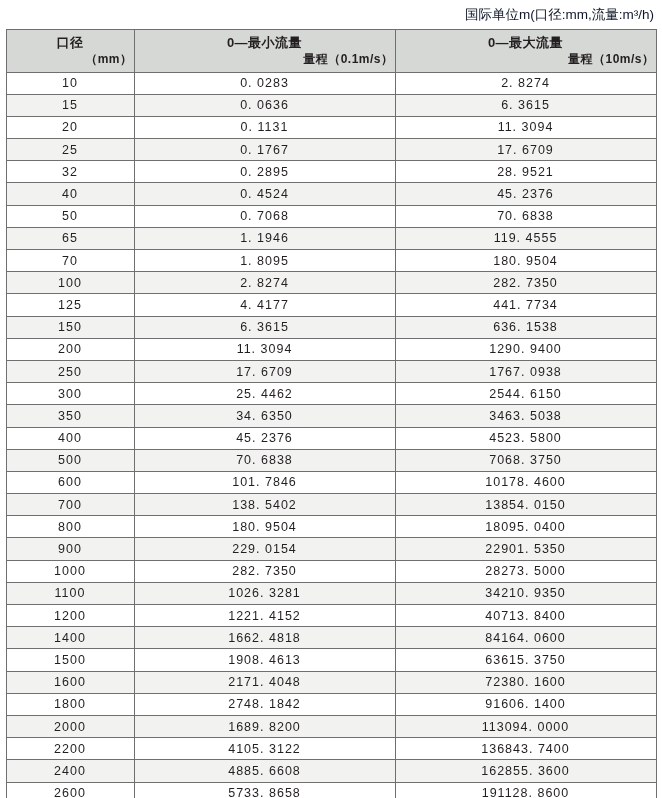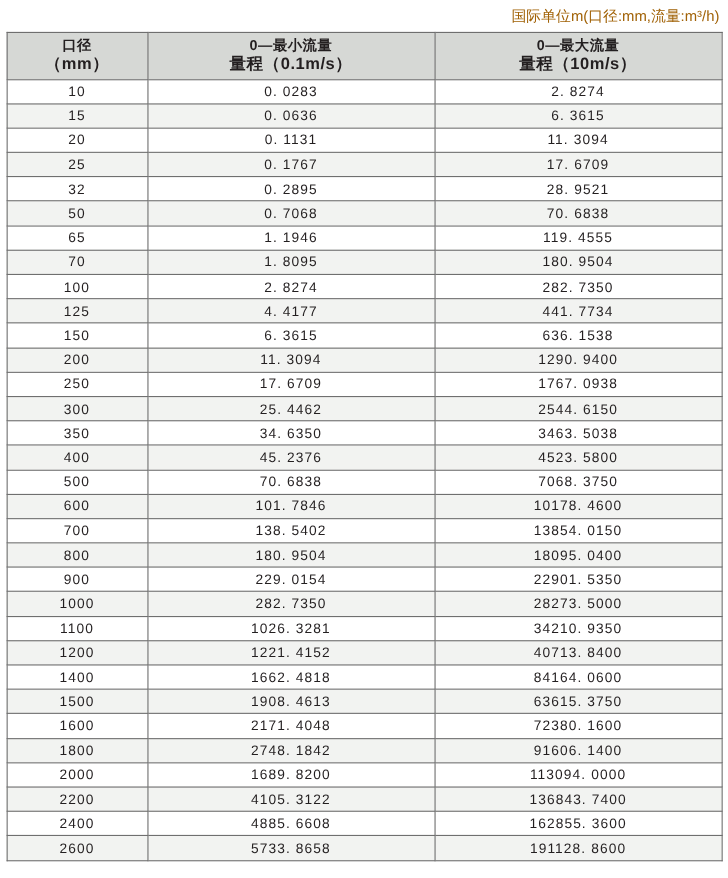--- a/index.html
+++ b/index.html
@@ -17,21 +17,21 @@
     position: relative;
     width: 662px;
     height: 798px;
     box-sizing: border-box;
   }
   .caption {
     text-align: right;
     font-size: 13.5px;
     line-height: 1;
     padding: 8px 8px 7px 0;
-    color: #a16207;
+    color: #0f172a;
     letter-spacing: 0px;
   }
   table.flow-table {
     border-collapse: collapse;
     width: 650px;
     margin: 0 auto;
     table-layout: fixed;
   }
   table.flow-table th,
   table.flow-table td {
@@ -45,21 +45,22 @@
   table.flow-table thead th {
     background: #d6d8d5;
     height: 40px;
     font-weight: bold;
     font-size: 13px;
     line-height: 1.35;
     letter-spacing: 0.5px;
   }
   table.flow-table thead th .sub {
     display: block;
-    font-size: 15px;
+    font-size: 12px;
+    text-align: right;
   }
   table.flow-table tbody td {
     height: 21.2px;
     padding: 0;
   }
   tbody tr:nth-child(odd) td { background: #ffffff; }
   tbody tr:nth-child(even) td { background: #f2f3f1; }
   col.c1 { width: 128px; }
   col.c2 { width: 261px; }
   col.c3 { width: 261px; }
@@ -113,20 +114,25 @@
           <td>25</td>
           <td>0. 1767</td>
           <td>17. 6709</td>
         </tr>
         <tr>
           <td>32</td>
           <td>0. 2895</td>
           <td>28. 9521</td>
         </tr>
         <tr>
+          <td>40</td>
+          <td>0. 4524</td>
+          <td>45. 2376</td>
+        </tr>
+        <tr>
           <td>50</td>
           <td>0. 7068</td>
           <td>70. 6838</td>
         </tr>
         <tr>
           <td>65</td>
           <td>1. 1946</td>
           <td>119. 4555</td>
         </tr>
         <tr>

